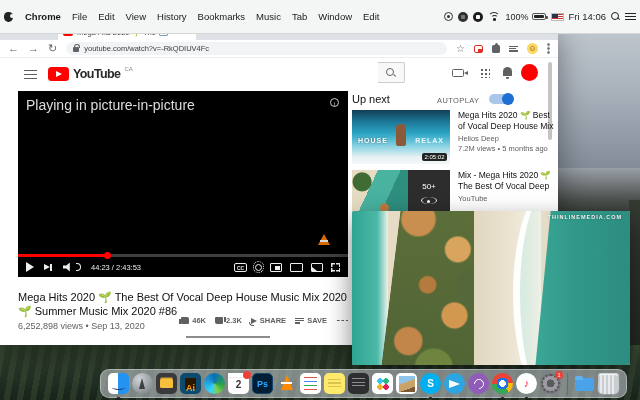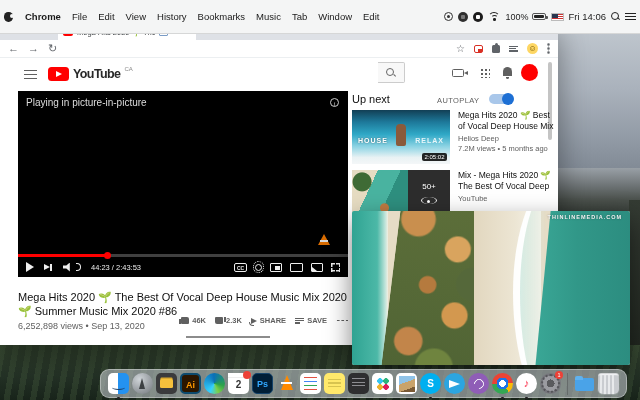--- a/index.html
+++ b/index.html
@@ -104,21 +104,21 @@
   .cam-ico::after { content:""; position:absolute; right:-5px; top:1px; border-right:4px solid #606060; border-top:2.4px solid transparent; border-bottom:2.4px solid transparent; }
   .grid-ico { position:absolute; left:480px; top:10px; width:10px; height:10px;
     background-image:radial-gradient(#606060 1px, transparent 1.15px); background-size:4px 4px; }
   .bell-ico { position:absolute; left:503px; top:9px; width:9px; height:9px; background:#606060; border-radius:50% 50% 4% 4%; }
   .bell-ico::after { content:""; position:absolute; left:2.7px; bottom:-2.6px; width:3.4px; height:2px; background:#606060; border-radius:0 0 3px 3px; }
   .yt-avatar { position:absolute; left:521px; top:6px; width:17px; height:17px; border-radius:50%; background:#f00; }
   .scrollbar { position:absolute; right:6px; top:42px; width:4px; height:78px; background:#c4c4c4; border-radius:2px; }
 
   
   .player { position:absolute; left:18px; top:71px; width:330px; height:186px; background:#000; }
-  .pip-msg { position:absolute; left:8px; top:6px; font-size:10px; color:#ddd; }
+  .pip-msg { position:absolute; left:8px; top:6px; font-size:14px; color:#ddd; }
   .info-ico { position:absolute; right:9px; top:7px; width:9px; height:9px; border:1px solid #ccc; border-radius:50%;
     color:#ccc; font-size:6.5px; line-height:9px; text-align:center; font-family:"Liberation Serif", serif; font-style:italic; }
   .vlc-cone { position:absolute; right:18px; bottom:32px; width:0; height:0; border-left:6px solid transparent; border-right:6px solid transparent; border-bottom:11px solid #ff7f00; opacity:.85; }
   .vlc-cone::after { content:""; position:absolute; left:-4px; top:6px; width:8px; height:1.5px; background:#fff; }
   .progress { position:absolute; left:0; bottom:20px; right:0; height:3px; background:rgba(255,255,255,.25); }
   .progress .fill { height:100%; background:#f00; }
   .progress .knob { position:absolute; top:-2px; width:7px; height:7px; border-radius:50%; background:#f00; }
   .ctrls { position:absolute; left:0; bottom:0; right:0; height:20px; display:flex; align-items:center; padding:0 8px; gap:10px; }
   .play-tri { width:0; height:0; border-left:8px solid #eee; border-top:5px solid transparent; border-bottom:5px solid transparent; }
   .next-ico { position:relative; width:9px; height:9px; }
@@ -218,21 +218,21 @@
     color:#fff; font-size:5.5px; line-height:8px; text-align:center; padding:0 1px; }
   .run::after { content:""; position:absolute; left:9px; bottom:-5px; width:2.5px; height:2.5px; border-radius:50%; background:#222; }
   .dk-finder { background:linear-gradient(90deg,#fff 0 46%,#2492f0 46%); }
   .dk-finder::before { content:""; position:absolute; left:4px; top:12px; width:13px; height:4px; border-bottom:1.6px solid #1a3d66; border-radius:50%; }
   .dk-launch { border-radius:50%; background:radial-gradient(circle at 35% 30%, #cfd4d8, #8d9297 70%, #6d7277); }
   .dk-launch::after { content:""; position:absolute; left:7px; top:4.5px; width:0; height:0;
     border-left:3.5px solid transparent; border-right:3.5px solid transparent; border-bottom:11px solid #3c4043; }
   .dk-folderapp { background:#3a3a3c; }
   .dk-folderapp::after { content:""; position:absolute; left:4px; top:6px; width:13px; height:9px; background:#f5c03c; border-radius:1.5px;
     box-shadow:0 -2px 0 -0.5px #d9a72e; }
-  .dk-ai { background:#2b1600; color:#ff9a00; font-weight:bold; font-size:9px; text-align:center; line-height:21px; border:2px solid #0c4a6e; }
+  .dk-ai { background:#2b1600; color:#ff9a00; font-weight:bold; font-size:9px; text-align:center; line-height:21px; border:5px solid #0c4a6e; }
   .dk-edge { border-radius:50%; background:conic-gradient(from 210deg,#35d2ff,#0b6fb8 40%,#2ca34a 70%,#7bd04a 85%,#35d2ff); }
   .dk-cal { background:#fff; color:#333; font-size:10px; font-weight:bold; text-align:center; line-height:24px; }
   .dk-cal::before { content:""; position:absolute; left:0; top:0; right:0; height:4px; background:#fff; border-bottom:1px solid #eee; }
   .dk-ps { background:#001e36; color:#31a8ff; font-weight:bold; font-size:9px; text-align:center; line-height:21px; border:1px solid #15436a; }
   .dk-vlc { background:transparent; }
   .dk-vlc::before { content:""; position:absolute; left:4.5px; top:2px; width:0; height:0;
     border-left:6px solid transparent; border-right:6px solid transparent; border-bottom:15px solid #ff8a00; }
   .dk-vlc::after { content:""; position:absolute; left:5px; top:9px; width:11px; height:2px; background:#fff; }
   .dk-notes { background:#fff; }
   .dk-notes::after { content:""; position:absolute; left:4px; top:4px; right:4px; bottom:4px;
@@ -330,20 +330,24 @@
       <span class="tab-title">Mega Hits 2020 🌱 The B...</span>
       <span class="tab-pip"></span>
       <span class="tab-close">×</span>
     </div>
     <span class="newtab">+</span>
   </div>
   <div class="toolbar">
     <span class="nav-g">←</span>
     <span class="nav-g">→</span>
     <span class="nav-g">↻</span>
+    <div class="omnibox">
+      <span class="lock"></span>
+      <span class="url">youtube.com/watch?v=-RkQDIUV4Fc</span>
+    </div>
     <div class="tb-right">
       <span class="star-g">☆</span>
       <span class="ext-red"></span>
       <span class="puzzle"></span>
       <span class="listmus">
           <i style="width:9px"></i>
           <i style="width:7px"></i>
           <i style="width:9px"></i>
         </span>
       <span class="avatar-smiley">☺</span>

